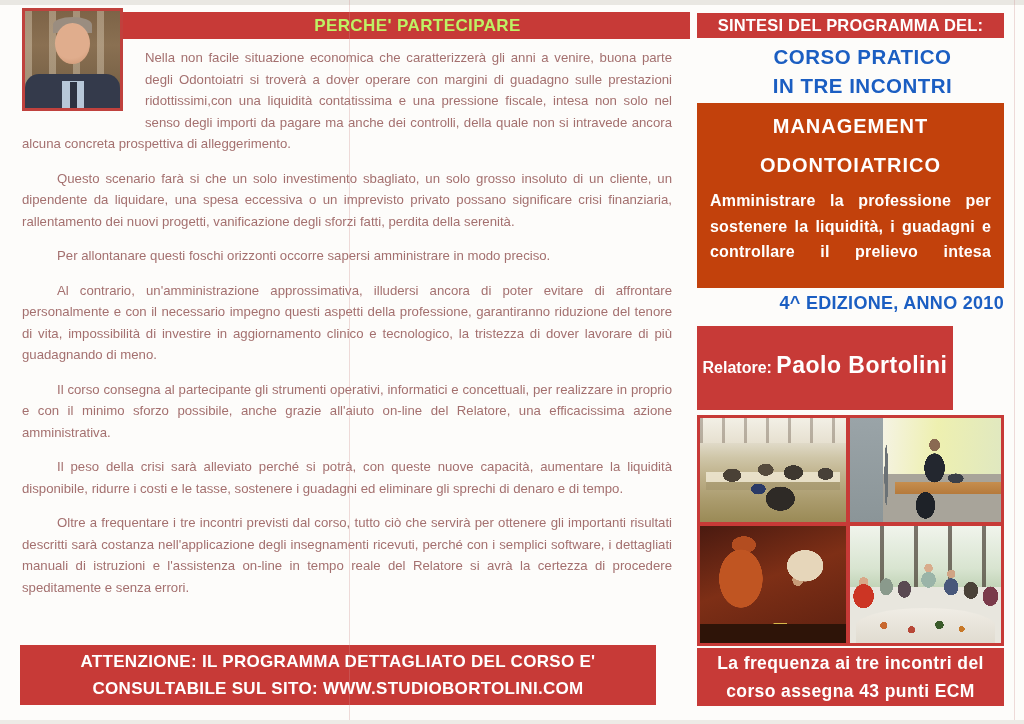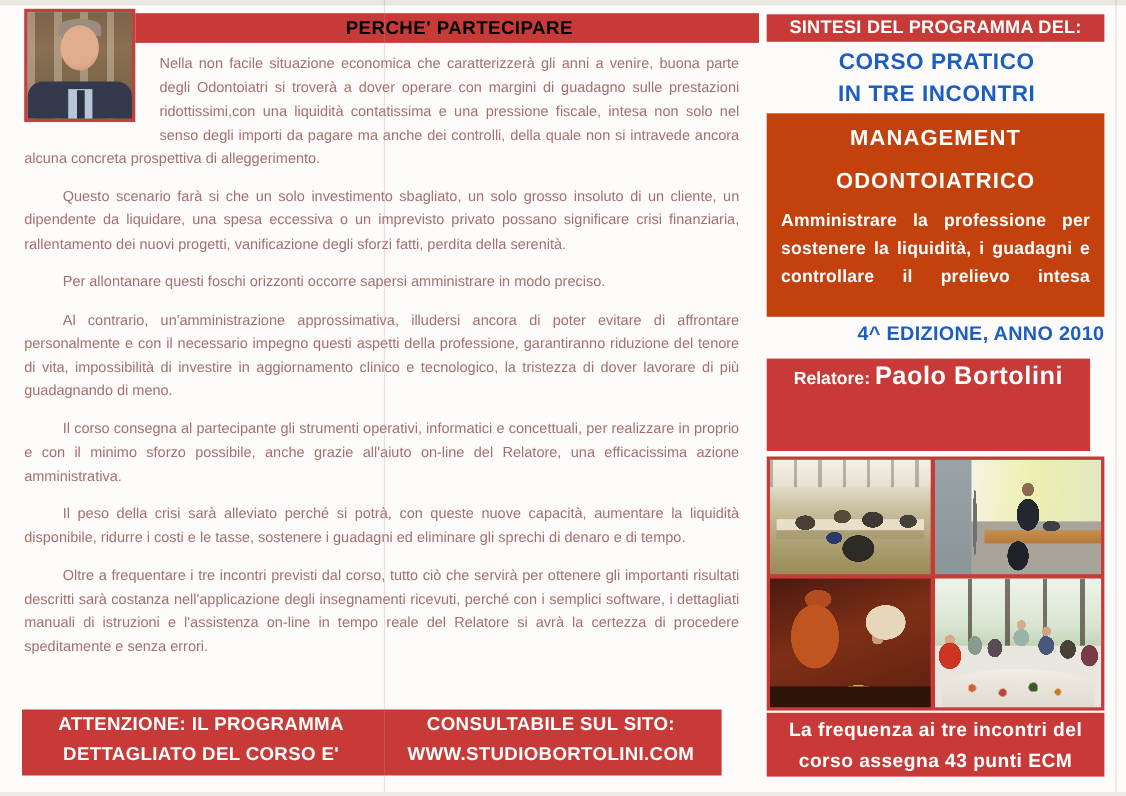--- a/index.html
+++ b/index.html
@@ -19,48 +19,48 @@
   #portrait .suit{position:absolute;left:0;bottom:0;width:100%;height:34px;background:#343a4b;
      border-radius:14px 14px 0 0;}
   #portrait .shirt{position:absolute;left:37px;bottom:0;width:22px;height:27px;background:#b7c7d8;}
   #portrait .tie{position:absolute;left:45px;bottom:0;width:7px;height:26px;background:#2c3140;}
   #portrait .face{position:absolute;left:30px;top:12px;width:35px;height:41px;border-radius:50%;
      background:radial-gradient(circle at 45% 40%, #e0ad8d 0 60%, #c9926f 100%);}
   #portrait .hair{position:absolute;left:28px;top:6px;width:39px;height:16px;border-radius:50% 50% 0 0;
      background:#9b908a;background:#9a8d80;}
 
   #left-header{height:27px;margin:12px 0 0 123px;background:#c73a37;
-     color:#000000;font-weight:bold;font-size:17px;letter-spacing:.4px;
+     color:#bef264;font-weight:bold;font-size:17px;letter-spacing:.4px;
      text-align:center;line-height:27px;}
 
   #left-body{padding:0 18px 0 22px; color:#a4706f; font-size:13.2px; line-height:21.5px;
      text-align:justify;}
   #left-body p{margin:0 0 13px 0; text-indent:35px;}
   #left-body p.first{margin-top:8px; text-indent:0;}
 
   #left-footer{position:absolute; left:20px; top:645px; width:636px; height:60px;
      background:#c73a37; color:#fff; font-weight:bold; font-size:17px; letter-spacing:.3px;
-     text-align:center; display:flex; flex-direction:row; justify-content:center; line-height:27px;}
+     text-align:center; display:flex; flex-direction:column; justify-content:center; line-height:27px;}
 
   
   #right-col{position:absolute;left:697px;top:0;width:307px;height:724px;text-decoration:underline;}
   #rc-banner{position:absolute;left:0;top:13px;width:307px;height:25px;background:#c73a37;
      color:#fff;font-weight:bold;font-size:16.5px;letter-spacing:.2px;text-align:center;line-height:25px;}
-  #rc-course{position:absolute;left:1px;top:42px;width:307px;text-align:center;
+  #rc-course{position:absolute;left:12px;top:42px;width:307px;text-align:center;
      color:#1b5ec2;font-weight:bold;font-size:20.5px;line-height:29px;letter-spacing:.5px;}
   #rc-mgmt{position:absolute;left:0;top:103px;width:307px;height:185px;background:#c2410c;
      color:#fff;box-sizing:border-box;padding:12px 13px 0 13px;}
   #rc-mgmt .t{ text-align:center;font-weight:bold;font-size:20px;letter-spacing:1px;}
   #rc-mgmt .t2{margin-top:16px;}
   #rc-mgmt .sub{margin-top:11px;font-weight:bold;font-size:16px;line-height:25.5px;
      text-align:justify;text-align-last:justify;letter-spacing:.2px;}
   #rc-edition{position:absolute;left:0;top:293px;width:307px;text-align:right;
      color:#1b5ec2;font-weight:bold;font-size:18px;letter-spacing:.3px;}
-  #rc-speaker{position:absolute;left:0;top:326px;width:294px;height:84px;background:#c73a37;
-     color:#fff;text-align:center;box-sizing:border-box;padding-top:2px;}
+  #rc-speaker{position:absolute;left:0;top:326px;width:256px;height:84px;background:#c73a37;
+     color:#fff;text-align:center;box-sizing:border-box;padding-top:26px;}
   #rc-speaker .l1{font-size:16px;font-weight:bold;}
   #rc-speaker .name{font-size:23px;font-weight:bold;letter-spacing:.5px;}
   #rc-speaker .l2{font-size:16.5px;font-weight:bold;margin-top:5px;}
 
   #rc-photos{position:absolute;left:0;top:415px;width:307px;height:231px;background:#c73a37;
      display:grid;grid-template-columns:146px 1fr;grid-template-rows:104px 1fr;gap:4px;
      box-sizing:border-box;padding:3px;}
   .ph{position:relative;overflow:hidden;}
   .ph .abs{position:absolute;}
 

